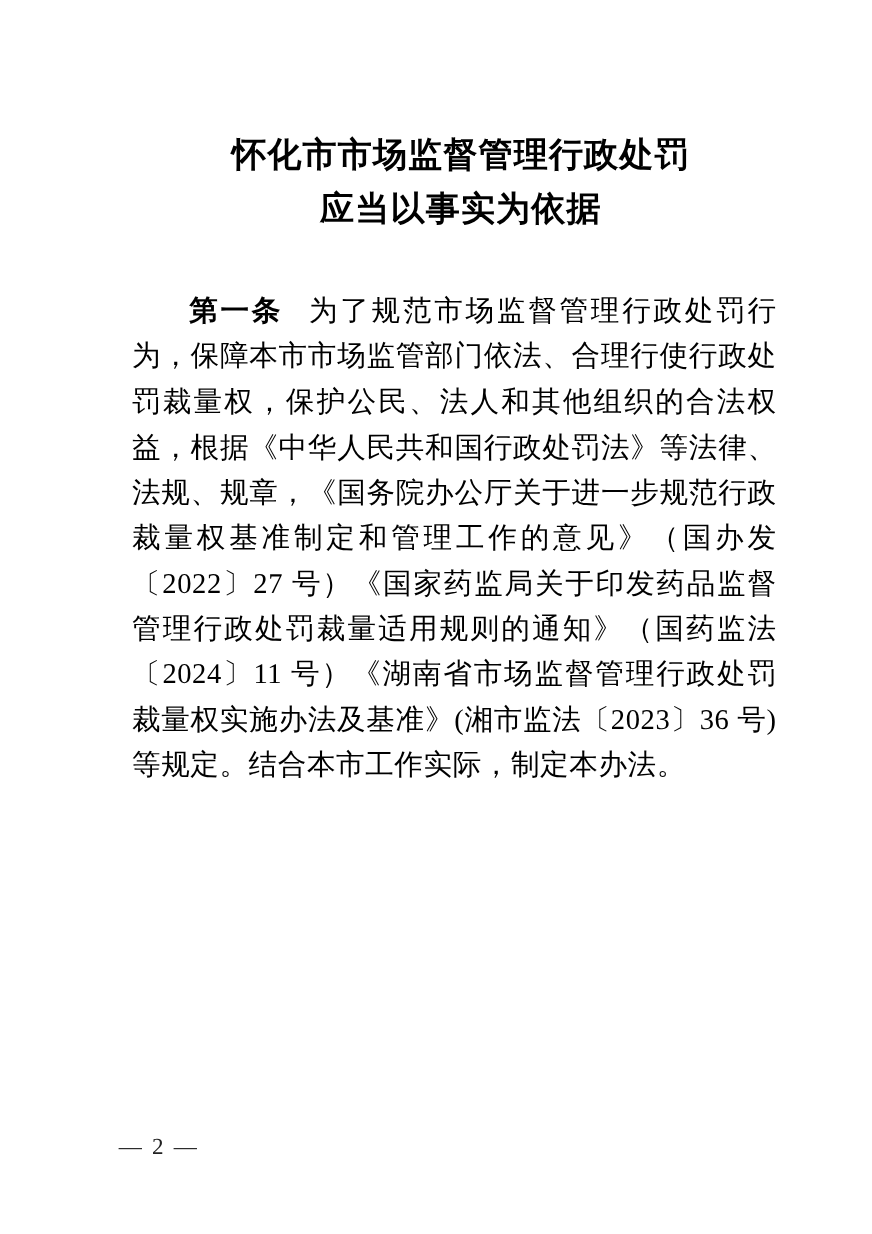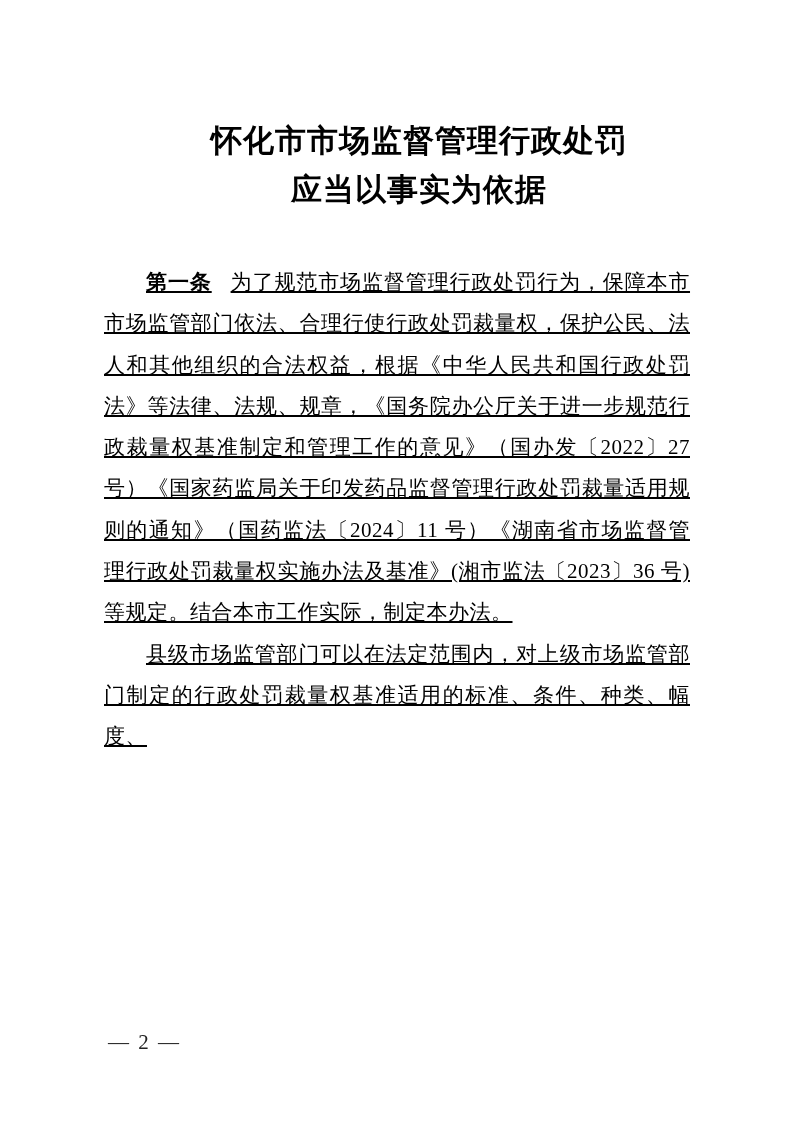--- a/index.html
+++ b/index.html
@@ -24,28 +24,27 @@
     width: 100%;
     text-align: center;
     font-size: 31px;
     font-weight: bold;
     line-height: 49px;
     letter-spacing: 1px;
   }
   .doc-body {
     position: absolute;
     top: 262px;
-    left: 104px;
+    left: 120px;
     width: 586px;
-    font-size: 21px;
+    font-size: 26px;
     line-height: 41.3px;
     text-align: justify;
     text-justify: inter-ideograph;
     letter-spacing: 0.5px;
-    text-decoration: underline;
   }
   .doc-body p {
     margin: 0;
     text-indent: 2em;
   }
   .article-lead {
     font-weight: bold;
     margin-right: 0.9em;
   }
   .article-lead:empty {
@@ -65,20 +64,19 @@
 
 <div class="page">
 
   <div class="doc-title">
     <div>怀化市市场监督管理行政处罚</div>
     <div>应当以事实为依据</div>
   </div>
 
   <div class="doc-body">
     <p><span class="article-lead">第一条</span><span>为了规范市场监督管理行政处罚行为，保障本市市场监管部门依法、合理行使行政处罚裁量权，保护公民、法人和其他组织的合法权益，根据《中华人民共和国行政处罚法》等法律、法规、规章，《国务院办公厅关于进一步规范行政裁量权基准制定和管理工作的意见》（国办发〔2022〕27 号）《国家药监局关于印发药品监督管理行政处罚裁量适用规则的通知》（国药监法〔2024〕11 号）《湖南省市场监督管理行政处罚裁量权实施办法及基准》(湘市监法〔2023〕36 号)等规定。结合本市工作实际，制定本办法。</span></p>
-    <p><span class="article-lead"></span><span>县级市场监管部门可以在法定范围内，对上级市场监管部门制定的行政处罚裁量权基准适用的标准、条件、种类、幅度、</span></p>
   </div>
 
   <div class="page-footer">
     <span>— 2 —</span>
   </div>
 
 </div>
 
 </body></html>

